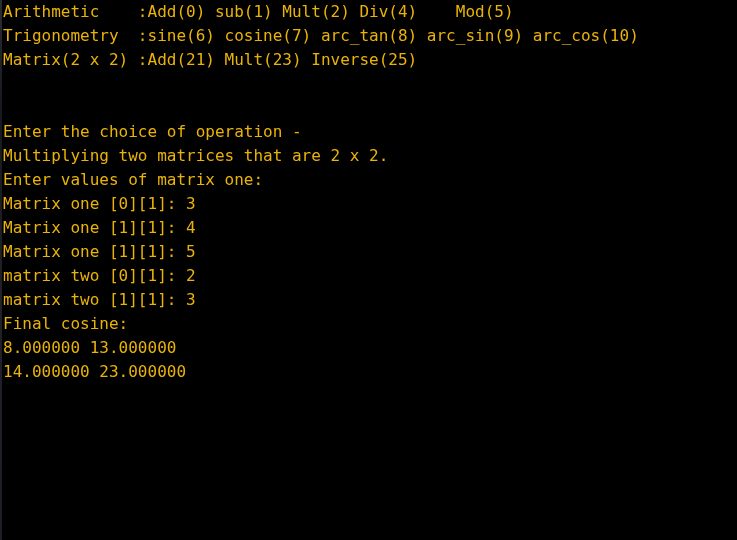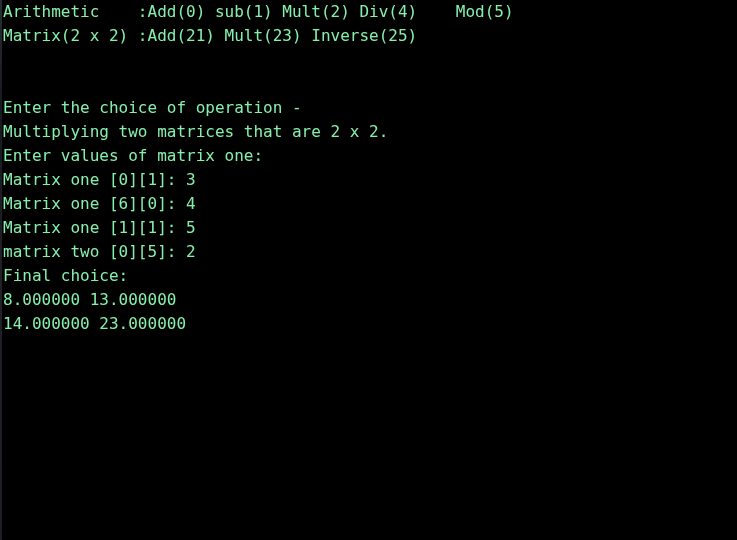--- a/index.html
+++ b/index.html
@@ -47,49 +47,51 @@
     top: 0px;
     width: 734px;
   }
   .line {
     display: block;
     height: 24px;
     line-height: 24px;
     white-space: pre;
     font-family: "DejaVu Sans Mono", "Liberation Mono", monospace;
     font-size: 16px;
-    color: #86efac;
+    color: #eab308;
   }
   .line.blank {
     height: 24px;
   }
 </style>
 </head>
 <body>
 
 <div id="terminal">
 
   <div id="left-edge-fringe"></div>
 
   <div id="screen">
 
     <span class="line">Arithmetic    :Add(0) sub(1) Mult(2) Div(4)    Mod(5)</span>
+    <span class="line">Trigonometry  :sine(6) cosine(7) arc_tan(8) arc_sin(9) arc_cos(10)</span>
     <span class="line">Matrix(2 x 2) :Add(21) Mult(23) Inverse(25)</span>
 
     <span class="line blank"></span>
     <span class="line blank"></span>
 
     <span class="line">Enter the choice of operation -</span>
     <span class="line">Multiplying two matrices that are 2 x 2.</span>
 
     <span class="line">Enter values of matrix one:</span>
     <span class="line">Matrix one [0][1]: 3</span>
-    <span class="line">Matrix one [6][0]: 4</span>
+    <span class="line">Matrix one [1][1]: 4</span>
     <span class="line">Matrix one [1][1]: 5</span>
 
-    <span class="line">matrix two [0][5]: 2</span>
+    <span class="line">matrix two [0][1]: 2</span>
+    <span class="line">matrix two [1][1]: 3</span>
 
-    <span class="line">Final choice:</span>
+    <span class="line">Final cosine:</span>
     <span class="line">8.000000 13.000000</span>
     <span class="line">14.000000 23.000000</span>
 
   </div>
 </div>
 
 </body></html>

